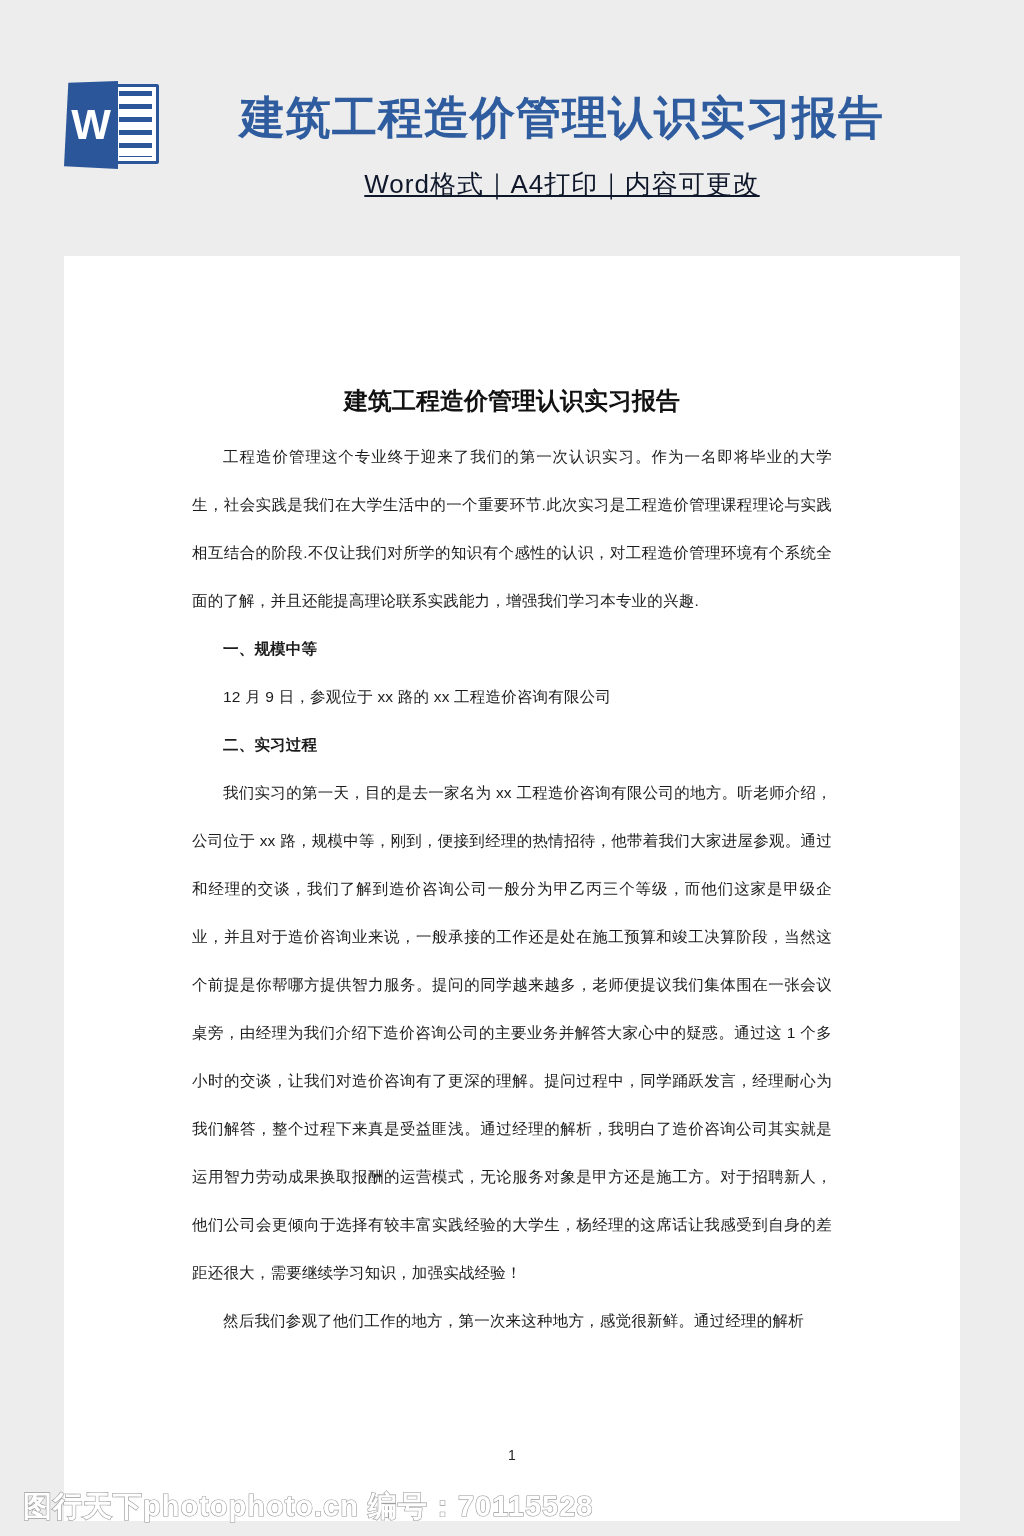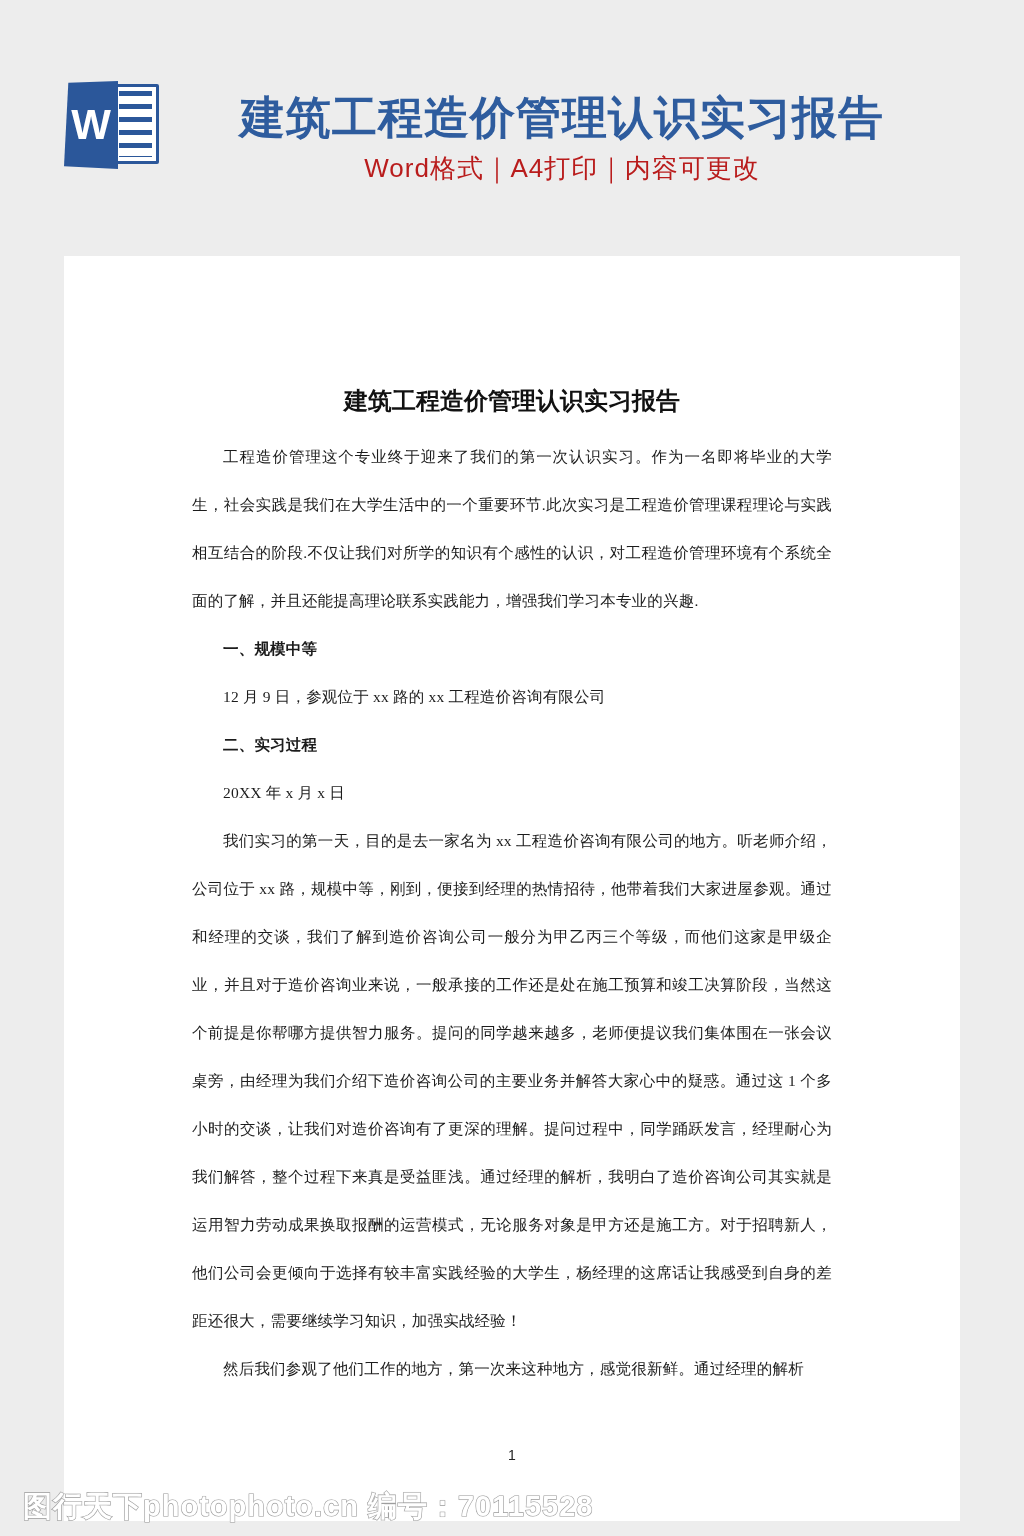--- a/index.html
+++ b/index.html
@@ -27,36 +27,36 @@
     clip-path:polygon(8% 2%,100% 0,100% 100%,0 97%);
     display:flex; align-items:center; justify-content:center;
   }
   .wi-quad span { color:#fff; font-weight:bold; font-size:42px; line-height:1; }
   .header-text { position:absolute; left:100px; right:0; top:92px; text-align:center; }
   .header-title {
     font-size:45px; font-weight:bold; color:#2e5c9e;
     line-height:52px; letter-spacing:1px;
   }
   .header-subtitle {
-    margin-top:8px; font-size:26px; color:#b91c1c; line-height:32px; letter-spacing:1px;
+    margin-top:24px; font-size:26px; color:#0f172a; line-height:32px; letter-spacing:1px;text-decoration:underline;
   }
 
   
   .page {
     position:absolute; left:64px; top:256px; width:896px; height:1265px;
     background:#ffffff;
   }
   .doc-content { padding:129px 128px 0 128px; color:#1c1c1c; }
   .doc-title {
     text-align:center; font-size:24px; font-weight:bold;
     line-height:32px; margin-bottom:16px; color:#111;
   }
   .para {
     font-size:15.5px; line-height:48px; text-align:justify;
-    text-indent:2em; letter-spacing:0.2px; color:#1c1c1c;font-family:Liberation Serif, serif;
+    text-indent:2em; letter-spacing:0.2px; color:#1c1c1c;
   }
   .para.bold { font-weight:bold; }
   .page-num {
     position:absolute; left:0; right:0; bottom:58px;
     text-align:center; font-size:14px; color:#222;
   }
 
   
   .watermark {
     position:absolute; left:23px; top:1487px;
@@ -88,21 +88,20 @@
     </div>
   </div>
 
   <div class="page">
     <div class="doc-content">
       <div class="doc-title">建筑工程造价管理认识实习报告</div>
       <p class="para">工程造价管理这个专业终于迎来了我们的第一次认识实习。作为一名即将毕业的大学生，社会实践是我们在大学生活中的一个重要环节.此次实习是工程造价管理课程理论与实践相互结合的阶段.不仅让我们对所学的知识有个感性的认识，对工程造价管理环境有个系统全面的了解，并且还能提高理论联系实践能力，增强我们学习本专业的兴趣.</p>
       <p class="para bold">一、规模中等</p>
       <p class="para">12 月 9 日，参观位于 xx 路的 xx 工程造价咨询有限公司</p>
       <p class="para bold">二、实习过程</p>
-      <p class="para">20XX 年 x 月 x 日</p>
       <p class="para">我们实习的第一天，目的是去一家名为 xx 工程造价咨询有限公司的地方。听老师介绍，公司位于 xx 路，规模中等，刚到，便接到经理的热情招待，他带着我们大家进屋参观。通过和经理的交谈，我们了解到造价咨询公司一般分为甲乙丙三个等级，而他们这家是甲级企业，并且对于造价咨询业来说，一般承接的工作还是处在施工预算和竣工决算阶段，当然这个前提是你帮哪方提供智力服务。提问的同学越来越多，老师便提议我们集体围在一张会议桌旁，由经理为我们介绍下造价咨询公司的主要业务并解答大家心中的疑惑。通过这 1 个多小时的交谈，让我们对造价咨询有了更深的理解。提问过程中，同学踊跃发言，经理耐心为我们解答，整个过程下来真是受益匪浅。通过经理的解析，我明白了造价咨询公司其实就是运用智力劳动成果换取报酬的运营模式，无论服务对象是甲方还是施工方。对于招聘新人，他们公司会更倾向于选择有较丰富实践经验的大学生，杨经理的这席话让我感受到自身的差距还很大，需要继续学习知识，加强实战经验！</p>
       <p class="para">然后我们参观了他们工作的地方，第一次来这种地方，感觉很新鲜。通过经理的解析</p>
     </div>
     <div class="page-num">1</div>
   </div>
 
   <div class="watermark">图行天下photophoto.cn 编号：70115528</div>
 
 </div>
 

